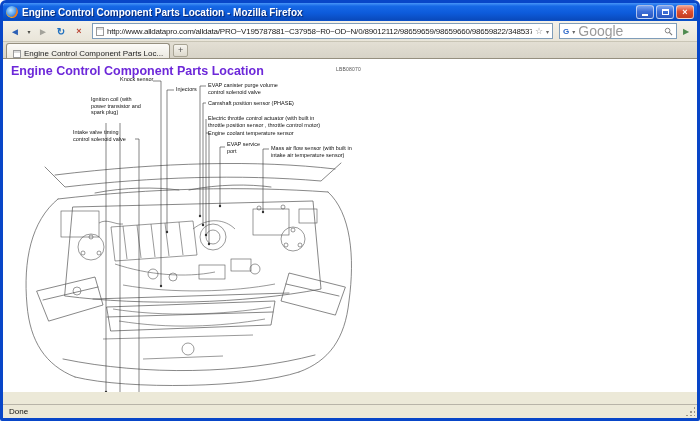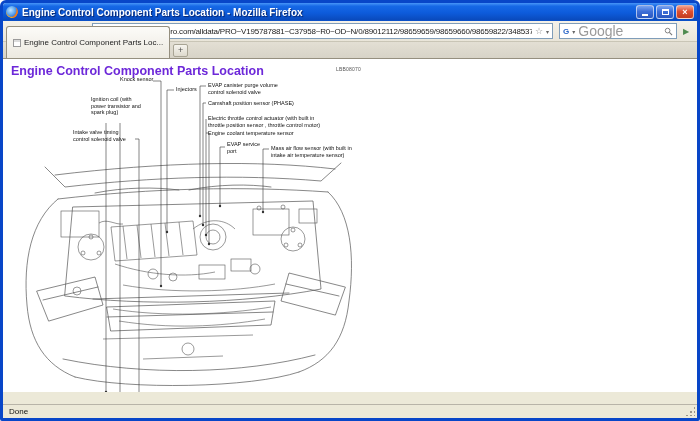--- a/index.html
+++ b/index.html
@@ -90,25 +90,25 @@
     color:#4E8A4E; font-size:8px;
   }
 
   
   .tabbar {
     height:16px; flex:0 0 16px;
     background:linear-gradient(180deg,#E3DFD4,#D7D3C7);
     display:flex; align-items:flex-end; padding:1px 3px 0;
   }
   .tab {
-    height:32px; max-width:178px;
+    height:15px; max-width:178px;
     background:linear-gradient(180deg,#FCFBF8,#ECE9E0);
     border:1px solid #958F7F; border-bottom:none;
     border-radius:3px 3px 0 0;
-    display:flex; align-items:center; gap:3px; padding:0 6px;
+    display:flex; align-items:flex-end; gap:3px; padding:0 6px;
   }
   .tab .favicon { width:7px; height:8px; }
   .tablabel { font-size:8px; color:#222; white-space:nowrap; overflow:hidden; }
   .newtab {
     width:15px; height:13px; margin:0 0 1px 3px;
     border:1px solid #A8A494; border-radius:2px;
     background:linear-gradient(180deg,#F6F4EE,#DEDACE);
     color:#555; font-size:9px; line-height:11px; text-align:center;
   }
 

